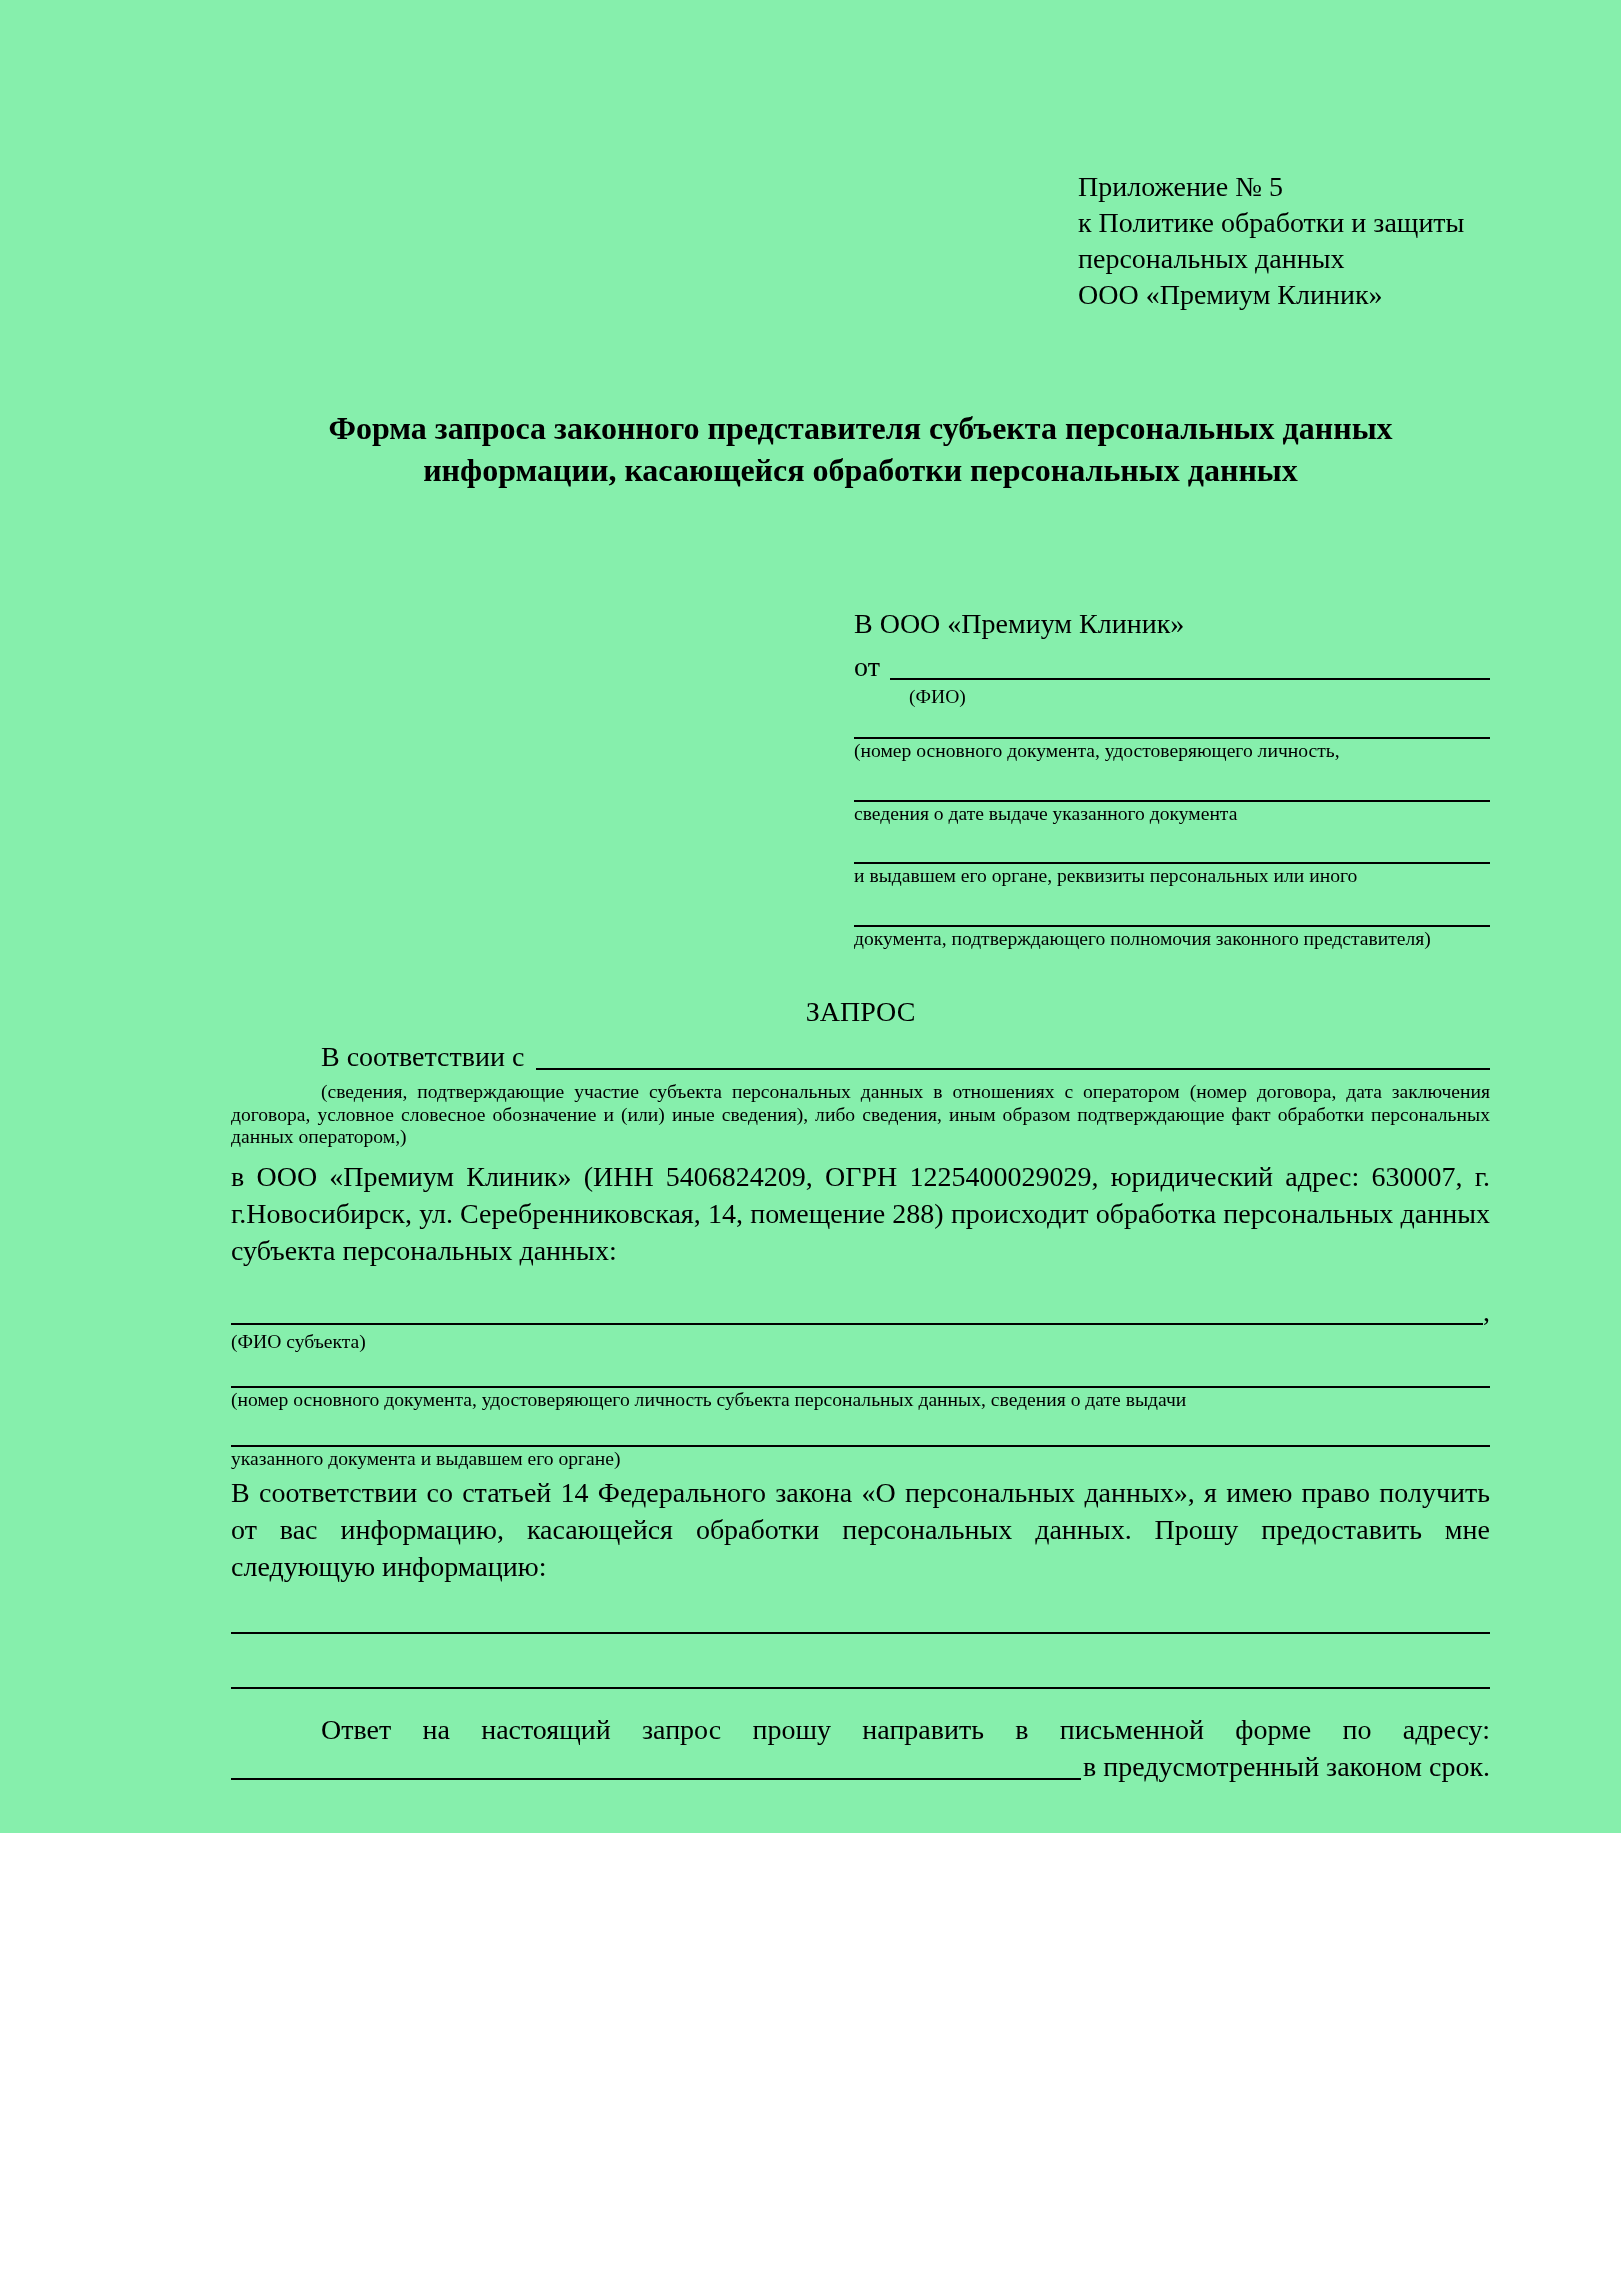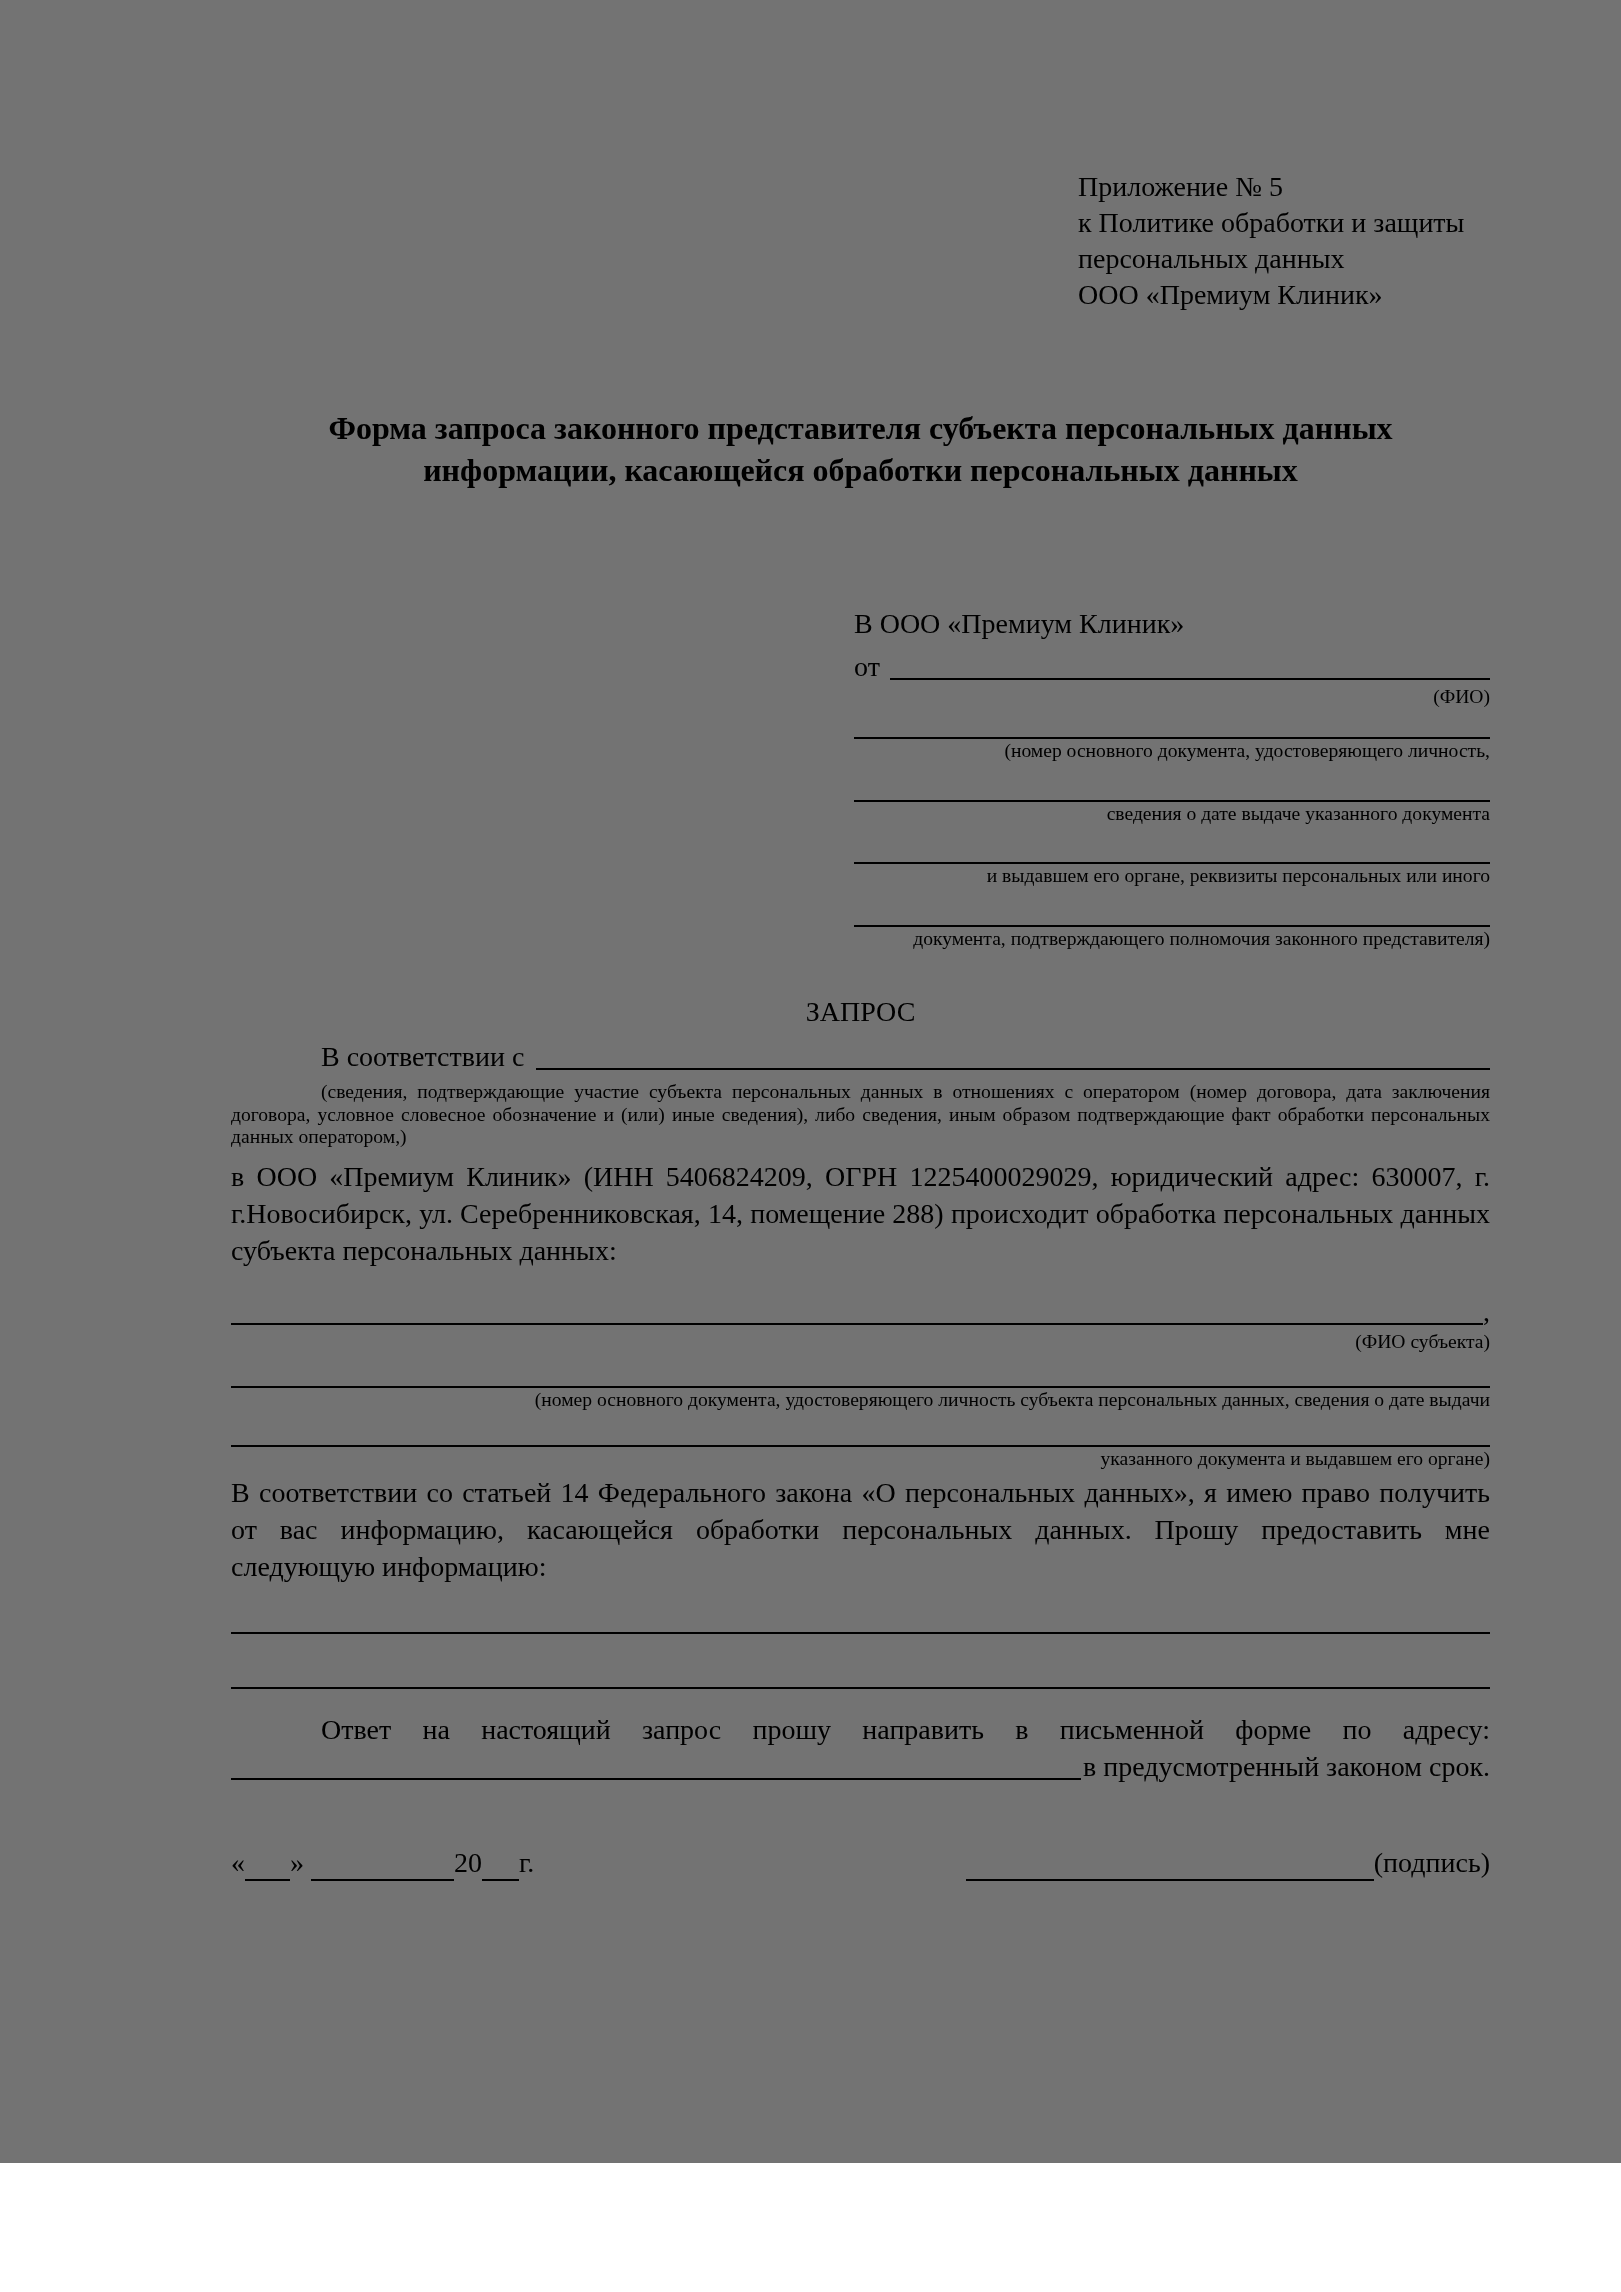--- a/index.html
+++ b/index.html
@@ -1,34 +1,34 @@
 <!DOCTYPE html>
 <html><head>
 <meta charset="utf-8">
 <style>
   * { margin:0; padding:0; box-sizing:border-box; }
   html,body { background:#ffffff; }
   .page {
-    width:1621px; height:2163px;
-    background:#737373; color:#000;
+    width:1621px; height:1833px;
+    background:#86efac; color:#000;
     font-family:"Liberation Serif", serif;
     font-size:28px; line-height:37px;
     padding:169px 131px 0 231px;
     position:relative; overflow:hidden;
   }
   
   .annex { margin-left:847px; font-size:28px; line-height:36px; }
   
   .doc-title { margin-top:94px; text-align:center; font-weight:bold; font-size:32px; line-height:42px; }
   
   .addressee { margin-top:114px; margin-left:623px; }
   .addr-to { line-height:37px; }
   .from-row { display:flex; align-items:center; margin-top:5.9px; }
   .from-row .fill { flex:1; border-bottom:2.9px solid #000; align-self:flex-end; margin-bottom:4.9px; margin-left:9.8px; }
-  .cap { font-size:19.6px; line-height:23.5px; text-align:right; }
+  .cap { font-size:19.6px; line-height:23.5px; text-align:left; }
   .fio-cap { margin-left:55px; }
   .fgroup .fline { height:39px; border-bottom:2.9px solid #000; }
   .fgroup.first .fline { height:31px; }
   
   .req-heading { margin-top:43px; text-align:center; }
   .accordance { display:flex; align-items:flex-start; margin-top:7.8px; }
   .accordance .indent { width:90px; }
   .accordance .fill { flex:1; border-bottom:2.9px solid #000; align-self:flex-end; margin-bottom:4.9px; margin-left:11.8px; }
   .hint { margin-top:5.9px; font-size:19.6px; line-height:22.5px; text-align:justify; text-indent:90px; }
   .para { margin-top:9.8px; text-align:justify; }

